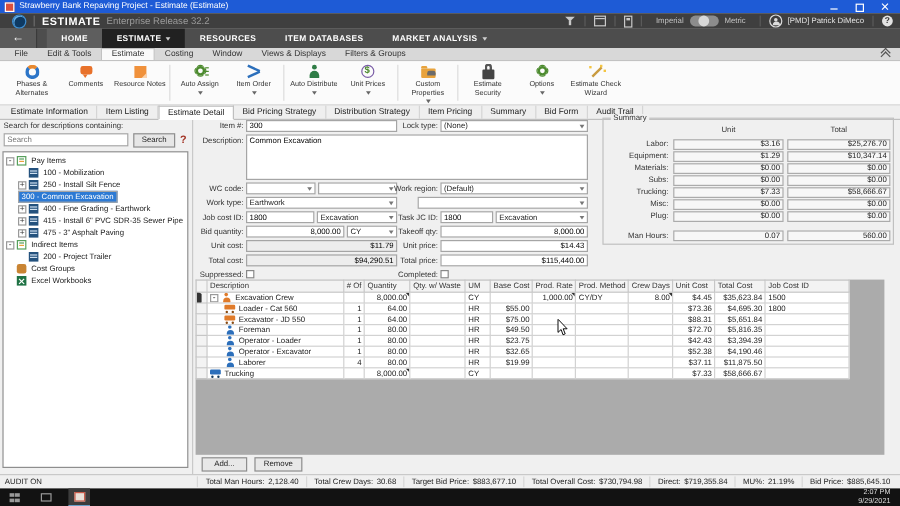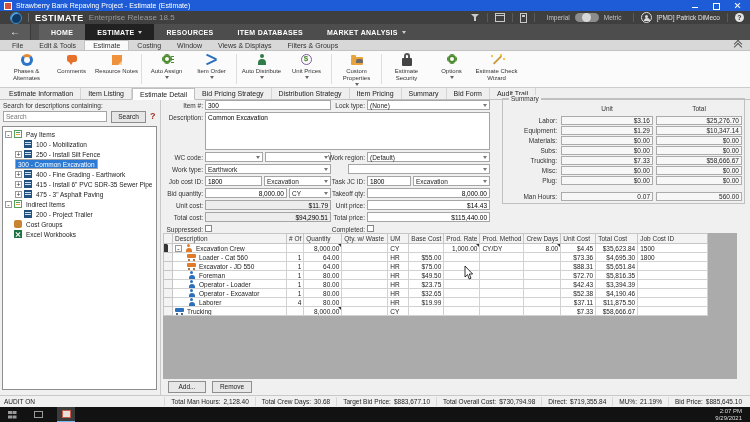--- a/index.html
+++ b/index.html
@@ -197,21 +197,21 @@
         <i class="x1"></i>
         <i class="x2"></i>
       </span>
   </span>
 </div>
 
 <div id="brandbar">
   <span class="logo"></span>
   <span class="bdiv"></span>
   <span class="bname">ESTIMATE</span>
-  <span class="brel">Enterprise Release 18.5</span>
+  <span class="brel">Enterprise Release 32.2</span>
   <span class="tbr">
     <span class="funnel"></span>
     <span class="sep"></span>
     <span class="cal"></span>
     <span class="sep"></span>
     <span class="calc"></span>
     <span class="sep"></span>
     <span class="unitlbl">Imperial</span>
     <span class="toggle">
         <span class="knob"></span>

